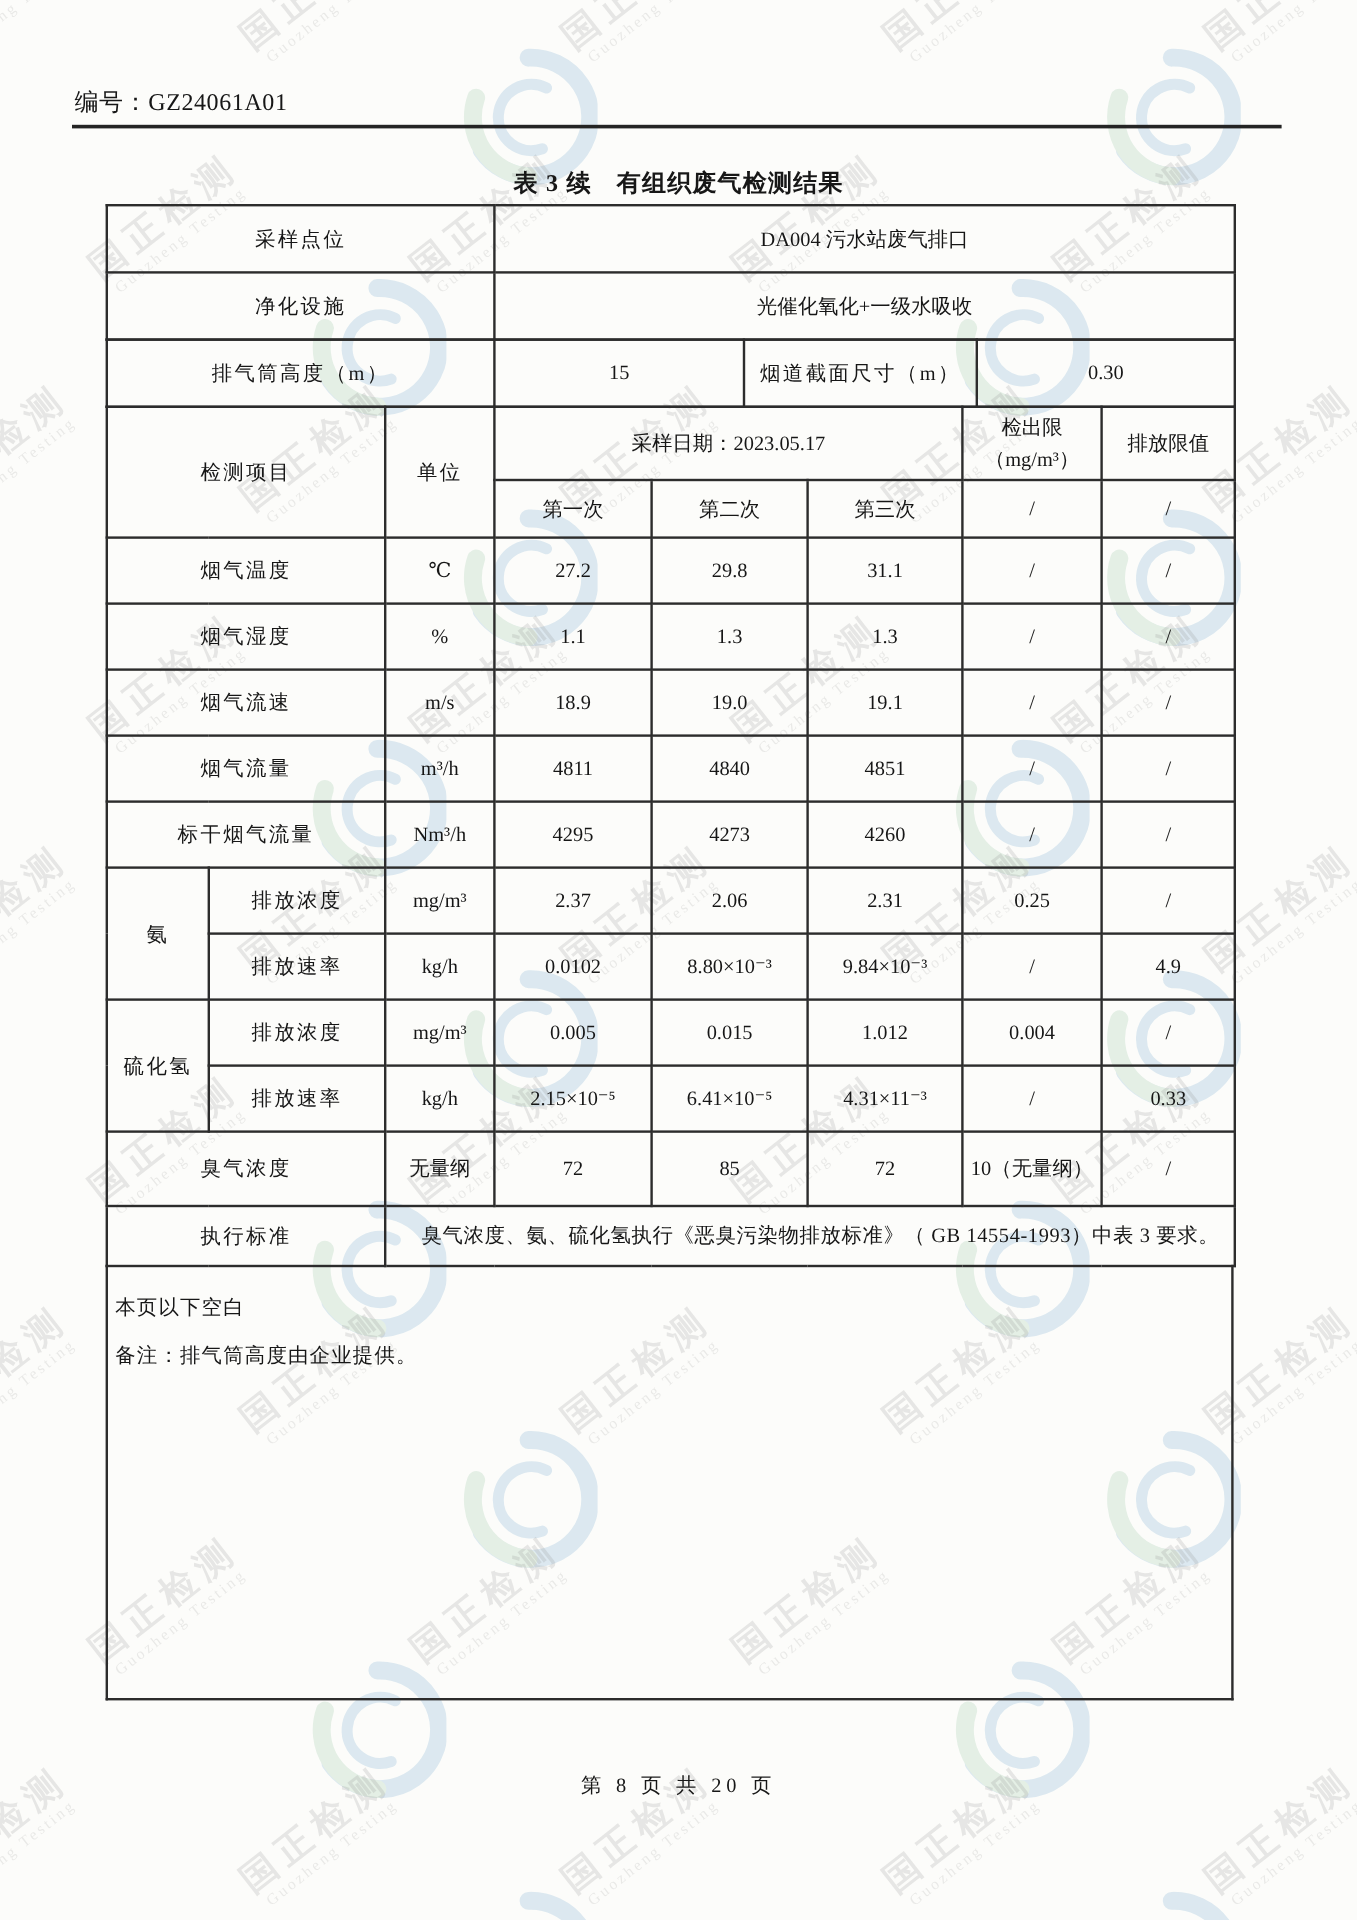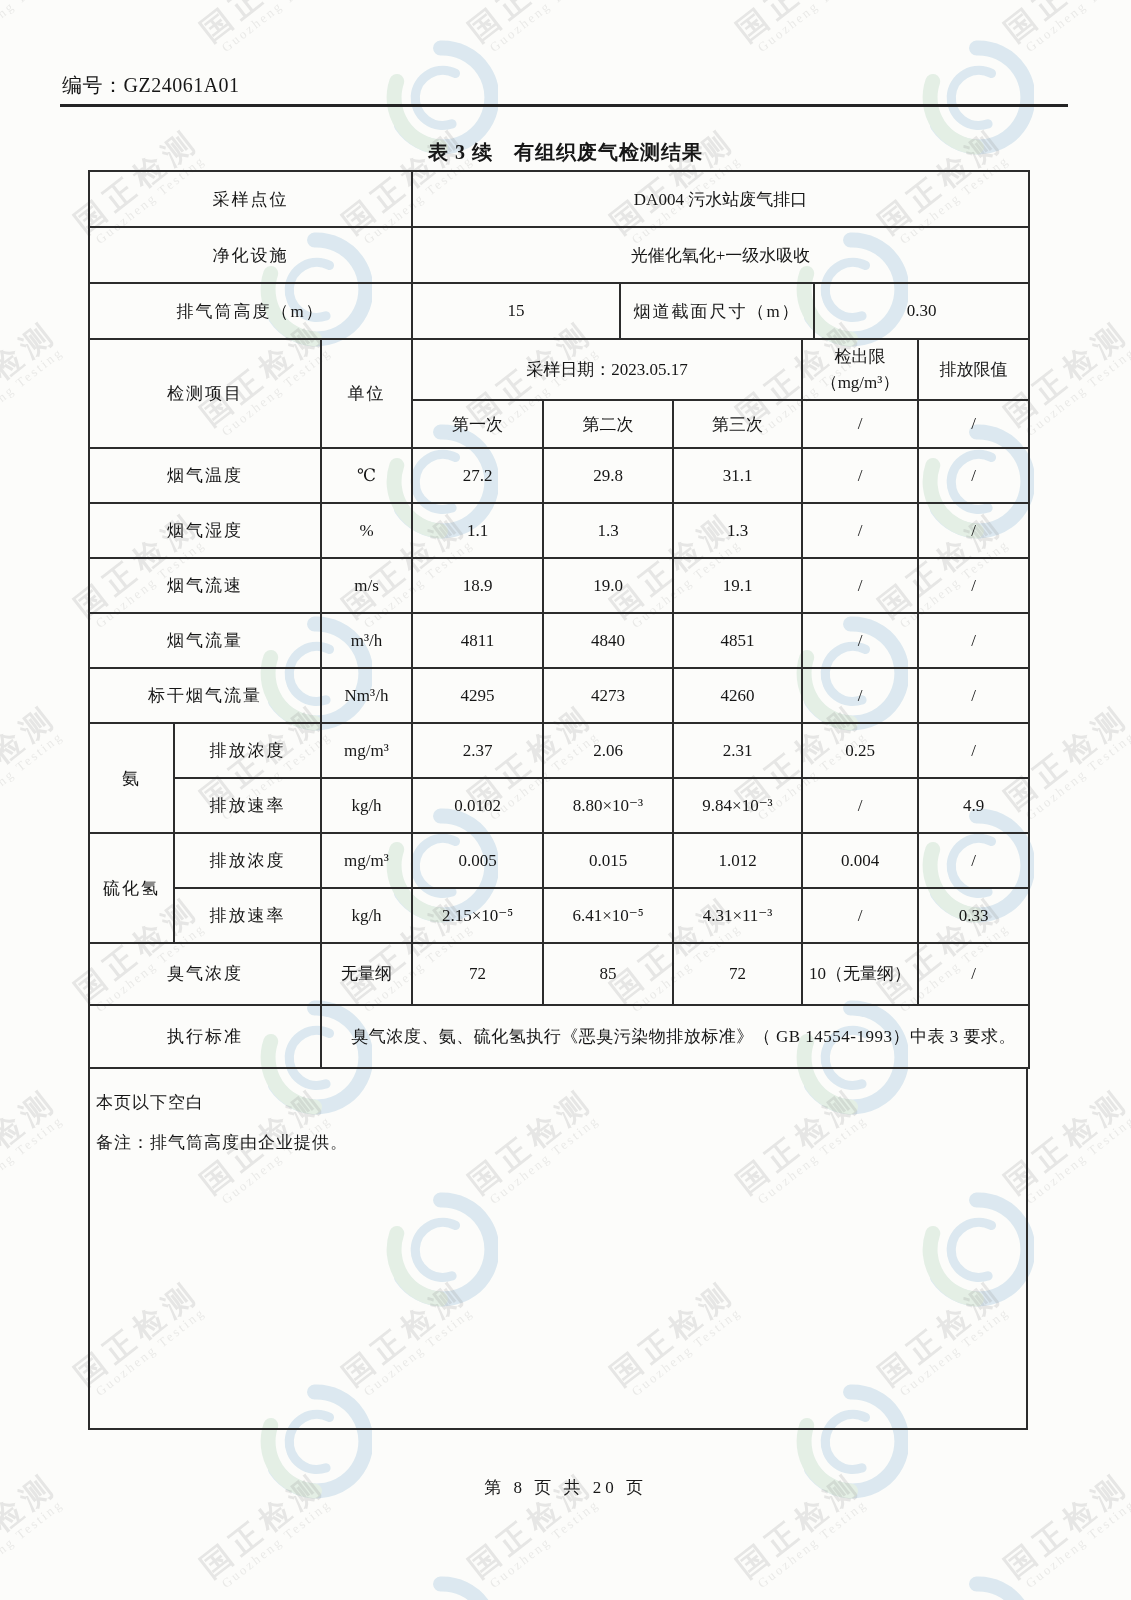--- a/index.html
+++ b/index.html
@@ -41,21 +41,21 @@
   td {
     border:2px solid #2c2c2c; text-align:center; vertical-align:middle;
     font-size:17px; color:#161616; padding:2px 4px; overflow:hidden;
   }
   .cn-label { letter-spacing:2px; }
   tr.info-row td { height:56px; }
   tr.hdr-top td { height:61px; }
   tr.hdr-sub td { height:48px; }
   tr.data-row td { height:55px; }
   tr.odor-row td { height:62px; line-height:1.45;margin-left:28px; }
-  tr.std-row td { height:63px; }
+  tr.std-row td { height:50px; }
   td.std-text {
     text-align:right; padding:6px 12px; line-height:1.75; letter-spacing:0.5px;
   }
   .dl-2line span { display:block; line-height:1.5; }
   
   .notes-box {
     width:940px; height:363px; border:2px solid #2c2c2c; border-top:none;
     margin-top:-2px; padding:16px 6px 0 6px; font-size:17px; line-height:40px;
     letter-spacing:1px;
   }

